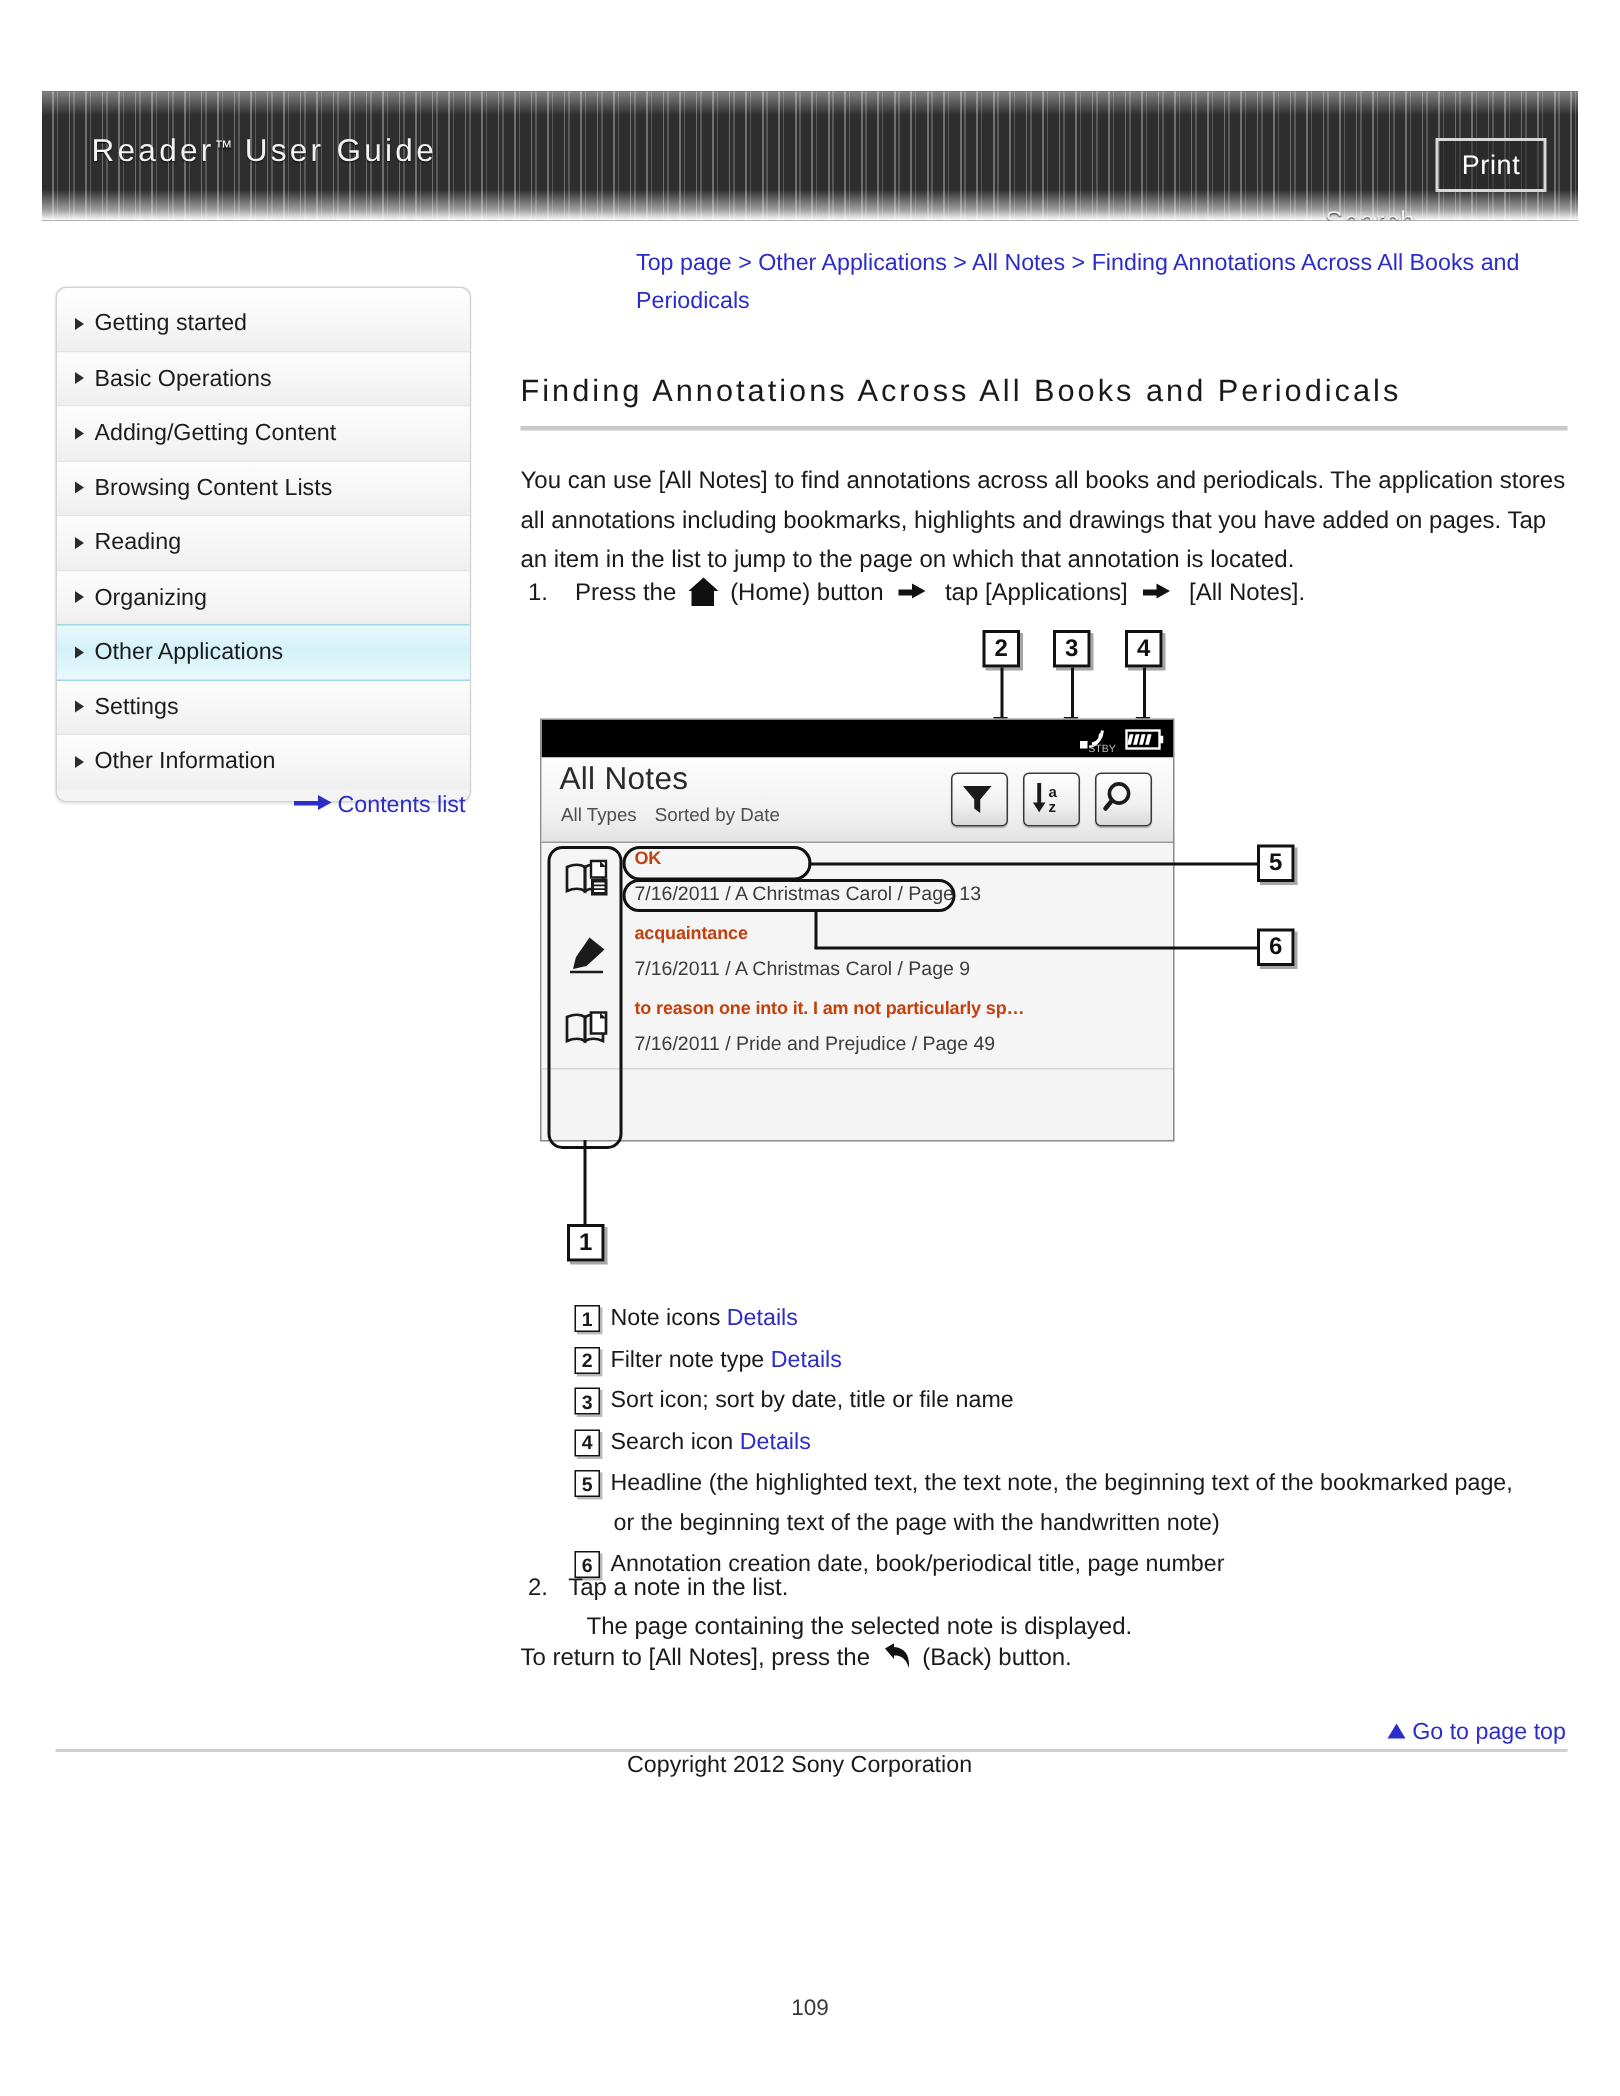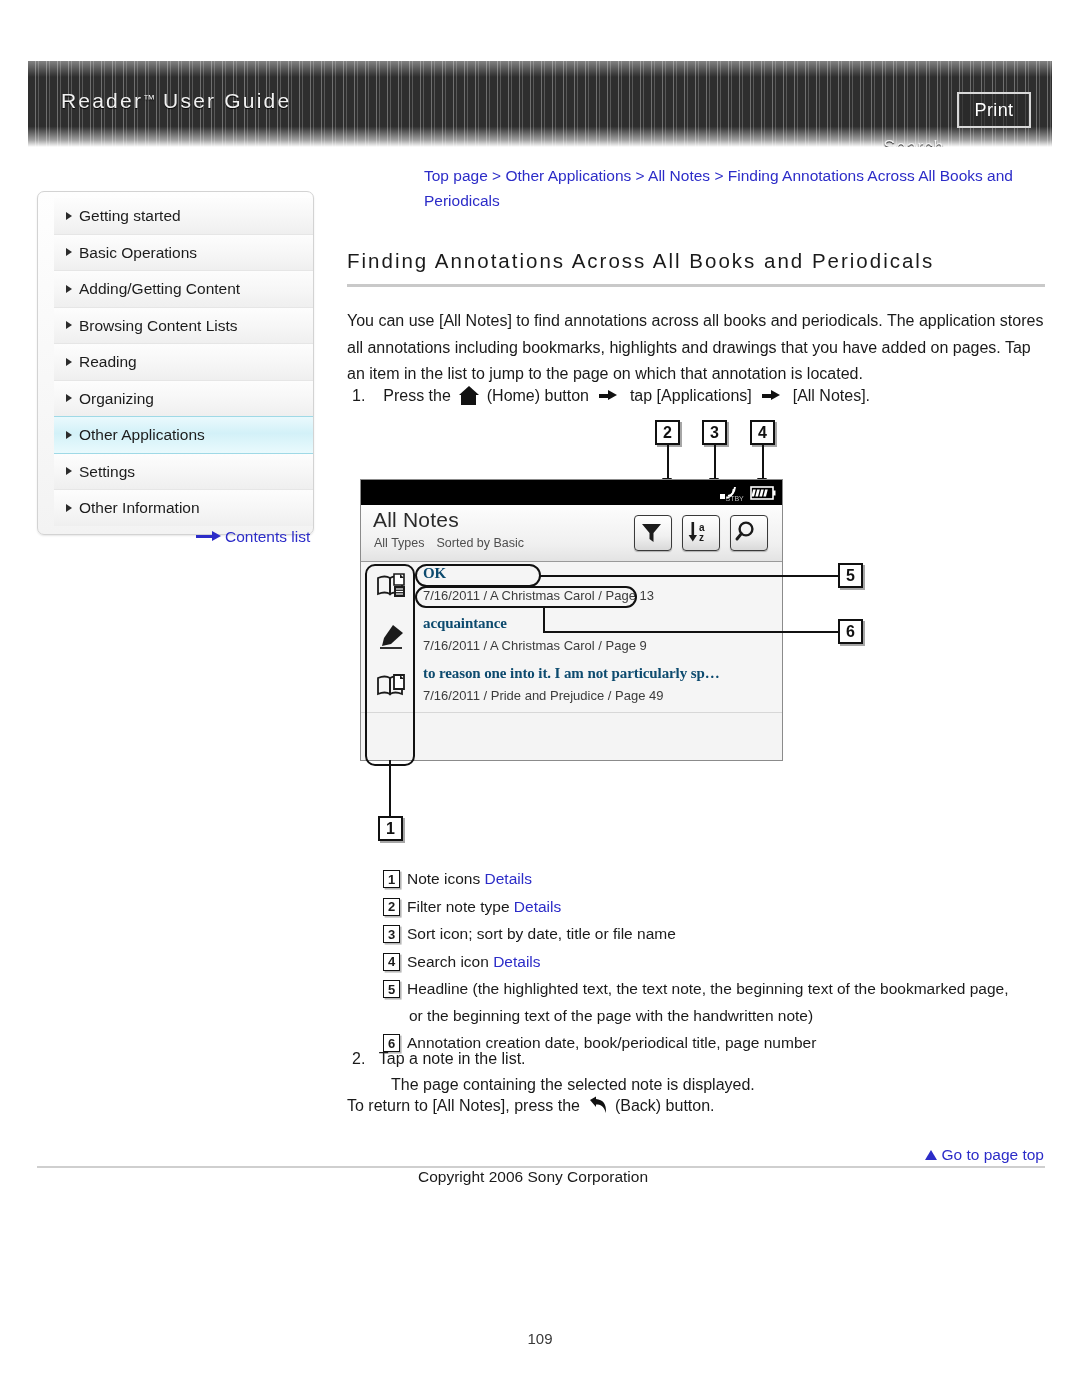--- a/index.html
+++ b/index.html
@@ -86,21 +86,21 @@
   
   #sidebar {
     position: absolute;
     left: 37px;
     top: 191px;
     width: 277px;
     border: 1px solid #d3d3d3;
     border-radius: 7px;
     background: linear-gradient(to bottom, #fefefe, #f3f3f3);
     box-shadow: 0 1px 2px rgba(0,0,0,0.10);
-    padding: 6px 0 8px 16px;
+    padding: 6px 0 8px 0;
     box-sizing: border-box;
   }
   .nav-item {
     position: relative;
     height: 35.5px;
     line-height: 35.5px;
     font-size: 15.5px;
     color: #1c1c1c;
     padding-left: 25px;
     border-bottom: 1px solid #e6e6e6;
@@ -337,26 +337,25 @@
   }
   .note-row:nth-child(1){ top: 82px; }
   .note-icon {
     position:absolute;
     left: 14px; top: 7px;
     width: 34px; height: 34px;
   }
   .note-headline {
     position:absolute;
     left: 62px; top: 3px;
-    font-size: 15px;
+    font-size: 12px;
     font-weight: bold;
-    color: #0c4a6e;
+    color: #c2410c;
     white-space: nowrap;
     letter-spacing: -0.1px;
-    font-family: Liberation Serif, serif;
   }
   .note-meta {
     position:absolute;
     left: 62px; top: 26px;
     font-size: 13px;
     color: #3c3c3c;
     white-space: nowrap;
   }
 
   
@@ -589,21 +588,21 @@
             <rect x="12" y="3.5" width="2.6" height="7" transform="skewX(-14)"></rect>
             <rect x="16" y="3.5" width="2.6" height="7" transform="skewX(-14)"></rect>
           </g>
         </svg>
       </div>
     </div>
 
     <div id="device-header">
       <div id="device-header-title">All Notes</div>
       <div id="device-header-sub">
-        <span>All Types</span><span>Sorted by Basic</span>
+        <span>All Types</span><span>Sorted by Date</span>
       </div>
 
       <div class="dev-btn" id="filter-button">
         <svg width="33" height="31" viewBox="0 0 33 31">
           <path d="M7 8 H26 L18.5 17 V26 L14.5 23 V17 Z" fill="#1b1b1b"></path>
         </svg>
       </div>
       <div class="dev-btn" id="sort-button">
         <svg width="33" height="31" viewBox="0 0 33 31">
           <rect x="8.5" y="6" width="2.6" height="16" fill="#1b1b1b"></rect>
@@ -718,14 +717,14 @@
         <path d="M4 4 L10 0.5 V3 C17 3.5 20.5 8 20 17 C17.5 9.5 14 8.5 10 8.6 V11 Z" fill="#111"></path>
       </svg>
     </span>
     <span>(Back) button.</span>
   </div>
 </div>
 
 <div id="go-top-link"><span class="up-tri"></span><span>Go to page top</span></div>
 
 <div id="footer-rule"></div>
-<div id="copyright">Copyright 2006 Sony Corporation</div>
+<div id="copyright">Copyright 2012 Sony Corporation</div>
 <div id="page-number">109</div>
 
 </body></html>

